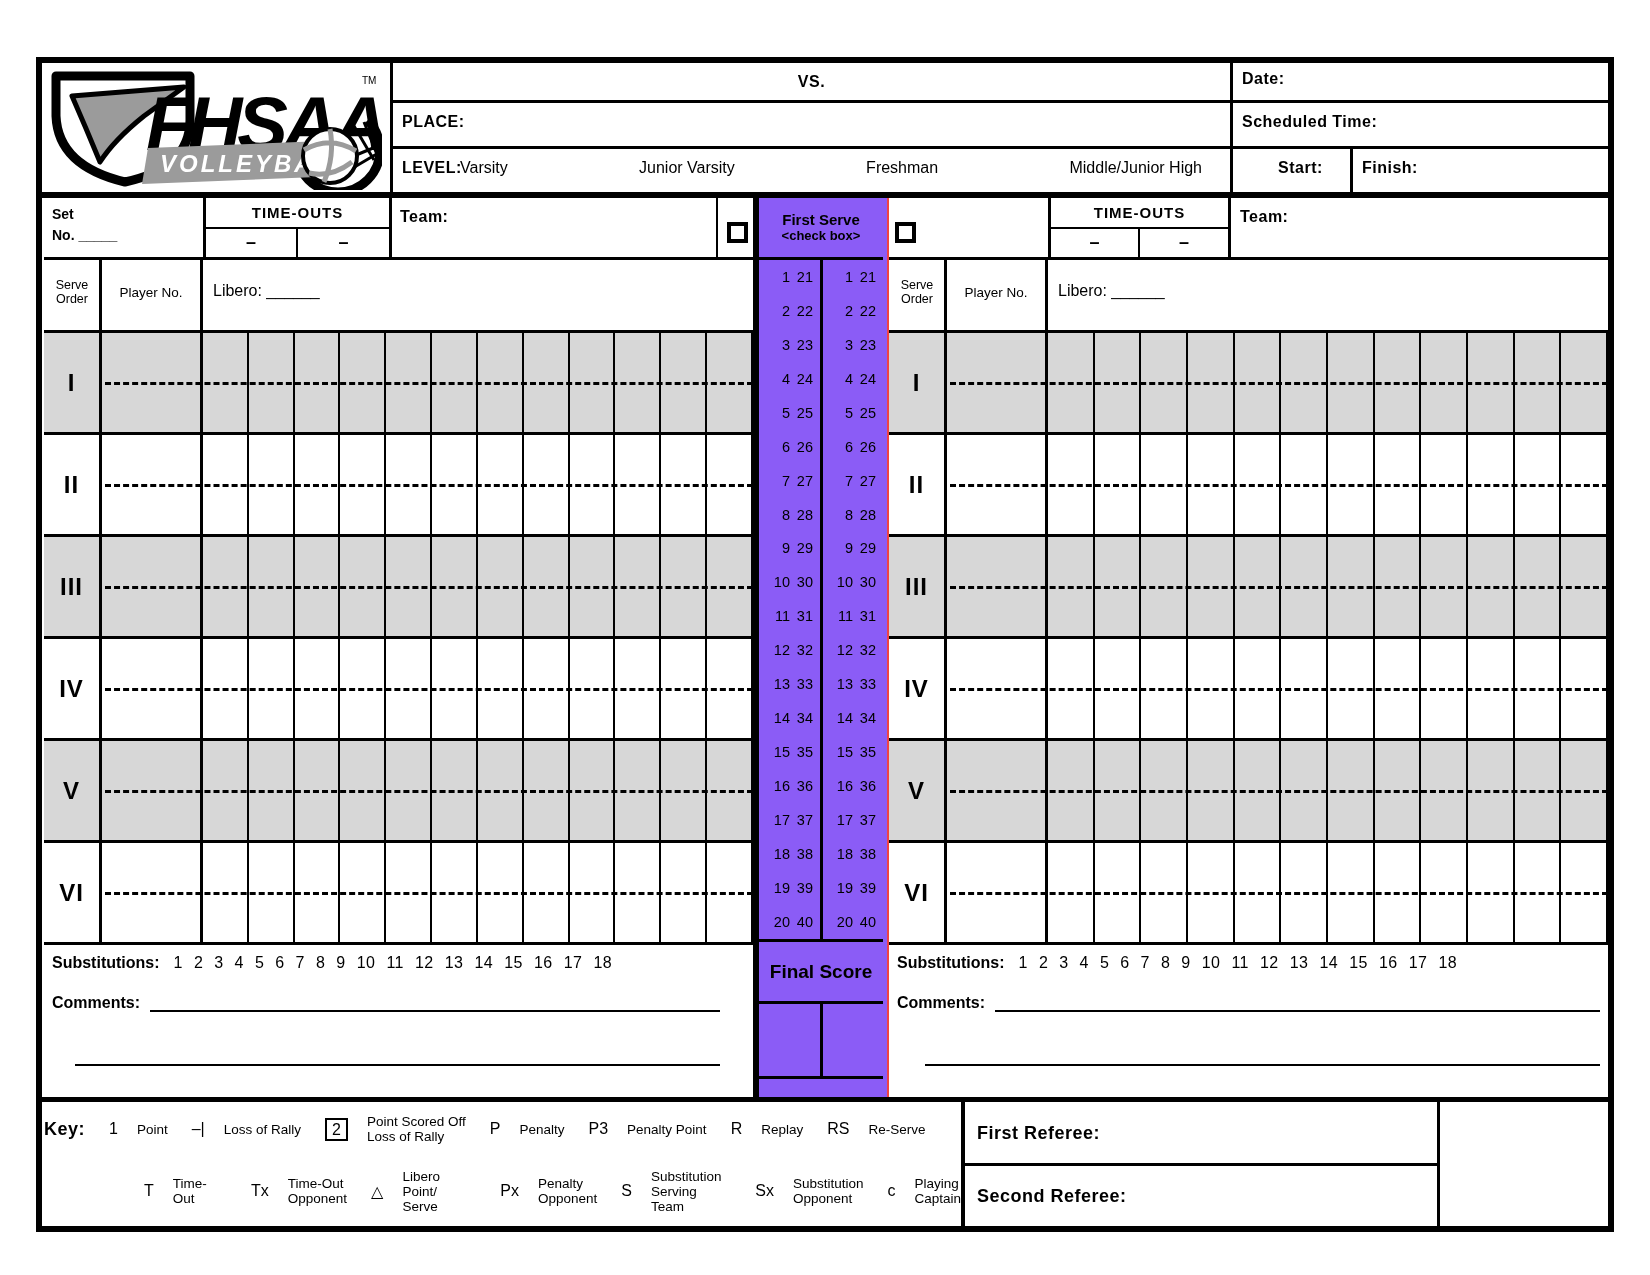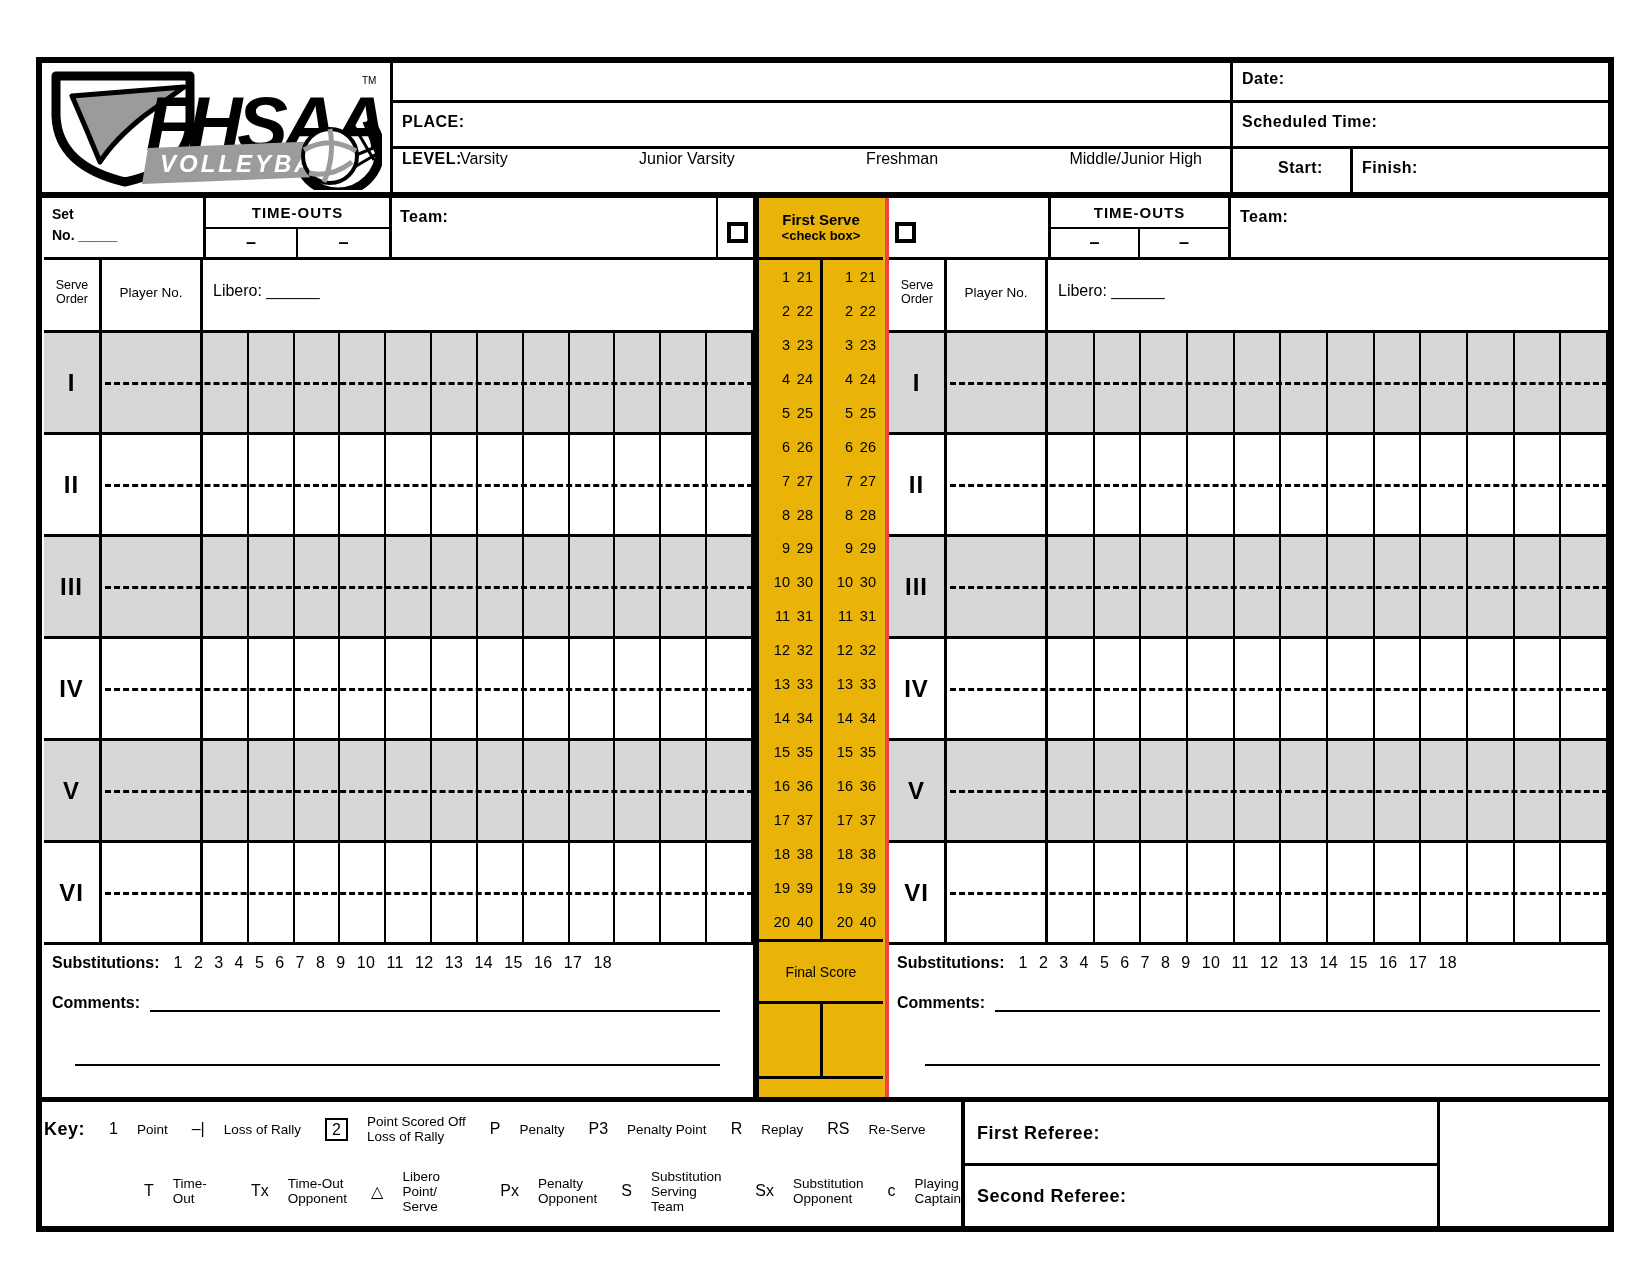--- a/index.html
+++ b/index.html
@@ -26,33 +26,33 @@
   .grid{position:absolute;border-top:3px solid #000;box-sizing:border-box;background:#fff;}
   .srow{display:flex;height:102px;border-bottom:3px solid #000;box-sizing:border-box;position:relative;}
   .srow.shade{background:#d7d7d7;}
   .scol{width:58px;border-right:3px solid #000;box-sizing:border-box;display:flex;align-items:center;justify-content:center;
         font-size:24px;font-weight:bold;letter-spacing:1px;flex:none;}
   .pcol{width:101px;border-right:3px solid #000;box-sizing:border-box;flex:none;}
   .cell{flex:1;border-right:2px solid #000;box-sizing:border-box;}
   .cell:last-child{border-right:none;}
   .dashline{position:absolute;left:61px;right:0;top:49px;border-top:3px dashed #000;}
   
-  #mid{left:753px;top:198px;width:136px;height:902px;border-left:6px solid #000;border-right:4px solid #ef4444;background:#eab308;}
+  #mid{left:753px;top:198px;width:136px;height:902px;border-left:6px solid #000;border-right:2px solid #ef4444;background:#8b5cf6;}
   #fs-head{left:0;top:0;width:124px;height:62px;border-bottom:3px solid #000;display:flex;flex-direction:column;
            align-items:center;justify-content:center;line-height:1.15;}
   #fs-head .l1{font-size:15px;font-weight:bold;}
   #fs-head .l2{font-size:13px;font-weight:bold;}
   #numbers{left:0;top:62px;width:124px;height:682px;border-bottom:3px solid #000;display:flex;}
   .numcol{height:100%;display:flex;flex-direction:column;justify-content:space-around;box-sizing:border-box;}
   .numcol.c1{width:64px;border-right:3px solid #000;}
   .numcol.c2{width:60px;}
   .numrow{display:flex;justify-content:flex-end;gap:6px;padding-right:7px;font-size:14.5px;}
   .numrow span{display:inline-block;width:17px;text-align:right;}
   #fscore-title{left:0;top:744px;width:124px;height:59px;display:flex;align-items:center;justify-content:center;
-                font-size:14px;font-weight:normal;}
+                font-size:19px;font-weight:bold;}
   #fscore-boxes{left:0;top:803px;width:124px;height:78px;border-top:3px solid #000;border-bottom:3px solid #000;display:flex;}
   #fscore-boxes .fsb{flex:1;box-sizing:border-box;}
   #fscore-boxes .fsb:first-child{border-right:3px solid #000;}
   
   .subsrow{display:flex;align-items:center;gap:14px;font-size:16px;}
   .subnums{word-spacing:6px;letter-spacing:.5px;}
   .comrow{display:flex;align-items:flex-end;gap:10px;font-size:16px;}
   .comline{flex:1;border-bottom:2px solid #000;height:18px;}
   
   #keybox{left:44px;top:1102px;width:917px;height:124px;display:flex;flex-direction:column;justify-content:space-around;}
@@ -88,22 +88,25 @@
     <circle cx="282" cy="92" r="27" fill="#fff" stroke="#000" stroke-width="4"></circle>
     <path d="M256,86 q26,-15 52,1 M282,65 q5,27 -6,53 M261,109 q22,5 43,-11" stroke="#9b9b9b" stroke-width="5" fill="none"></path>
   </svg>
 
   <div class="vline" style="left:390px;top:63px;width:3px;height:132px;"></div>
   <div class="vline" style="left:1230px;top:63px;width:3px;height:132px;"></div>
   <div class="hline" style="left:390px;top:100px;width:1218px;height:3px;"></div>
   <div class="hline" style="left:390px;top:146px;width:1218px;height:3px;"></div>
   <div class="vline" style="left:1350px;top:146px;width:3px;height:49px;"></div>
 
+  <div class="abs" style="left:393px;top:63px;width:837px;height:37px;display:flex;align-items:center;justify-content:center;">
+    <span class="lbl16">VS.</span>
+  </div>
   <div class="abs lbl16" style="left:402px;top:113px;">PLACE:</div>
-  <div class="abs" style="left:402px;top:150px;width:800px;display:flex;align-items:center;">
+  <div class="abs" style="left:402px;top:159px;width:800px;display:flex;align-items:center;">
     <span class="lbl16">LEVEL:</span>
     <span class="abs" style="left:58px;top:0;width:742px;display:flex;justify-content:space-between;position:absolute;">
       <span class="opt16">Varsity</span>
       <span class="opt16">Junior Varsity</span>
       <span class="opt16">Freshman</span>
       <span class="opt16">Middle/Junior High</span>
     </span>
   </div>
   <div class="abs lbl16" style="left:1242px;top:70px;">Date:</div>
   <div class="abs lbl16" style="left:1242px;top:113px;">Scheduled Time:</div>

